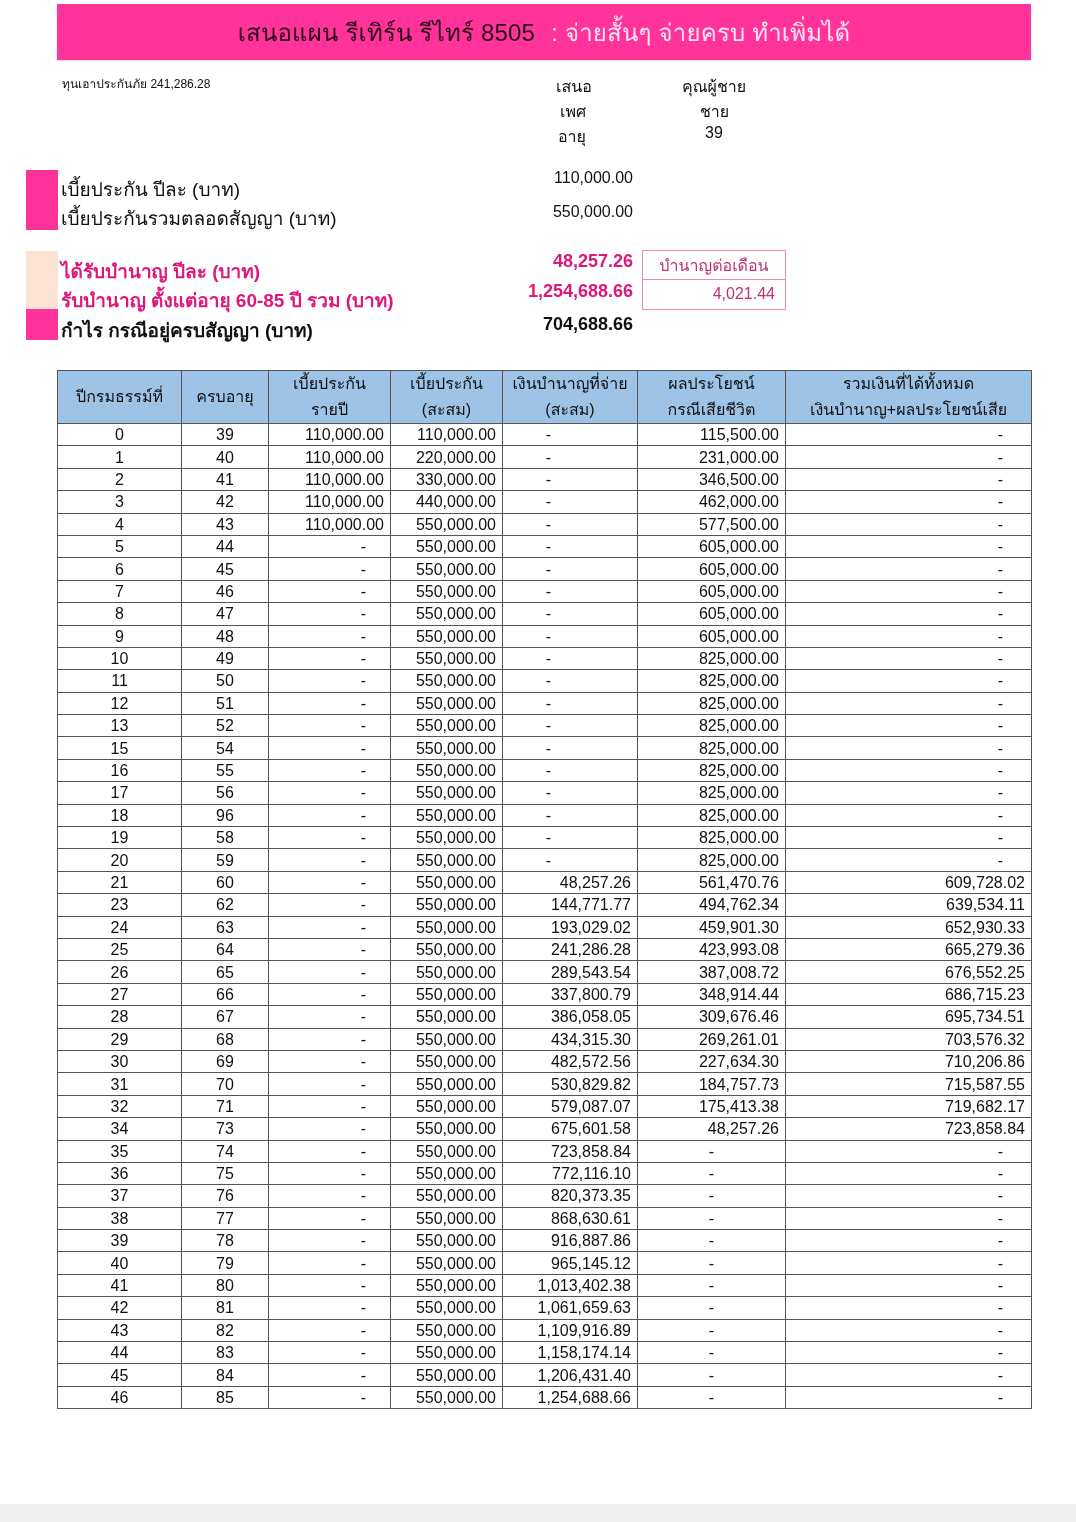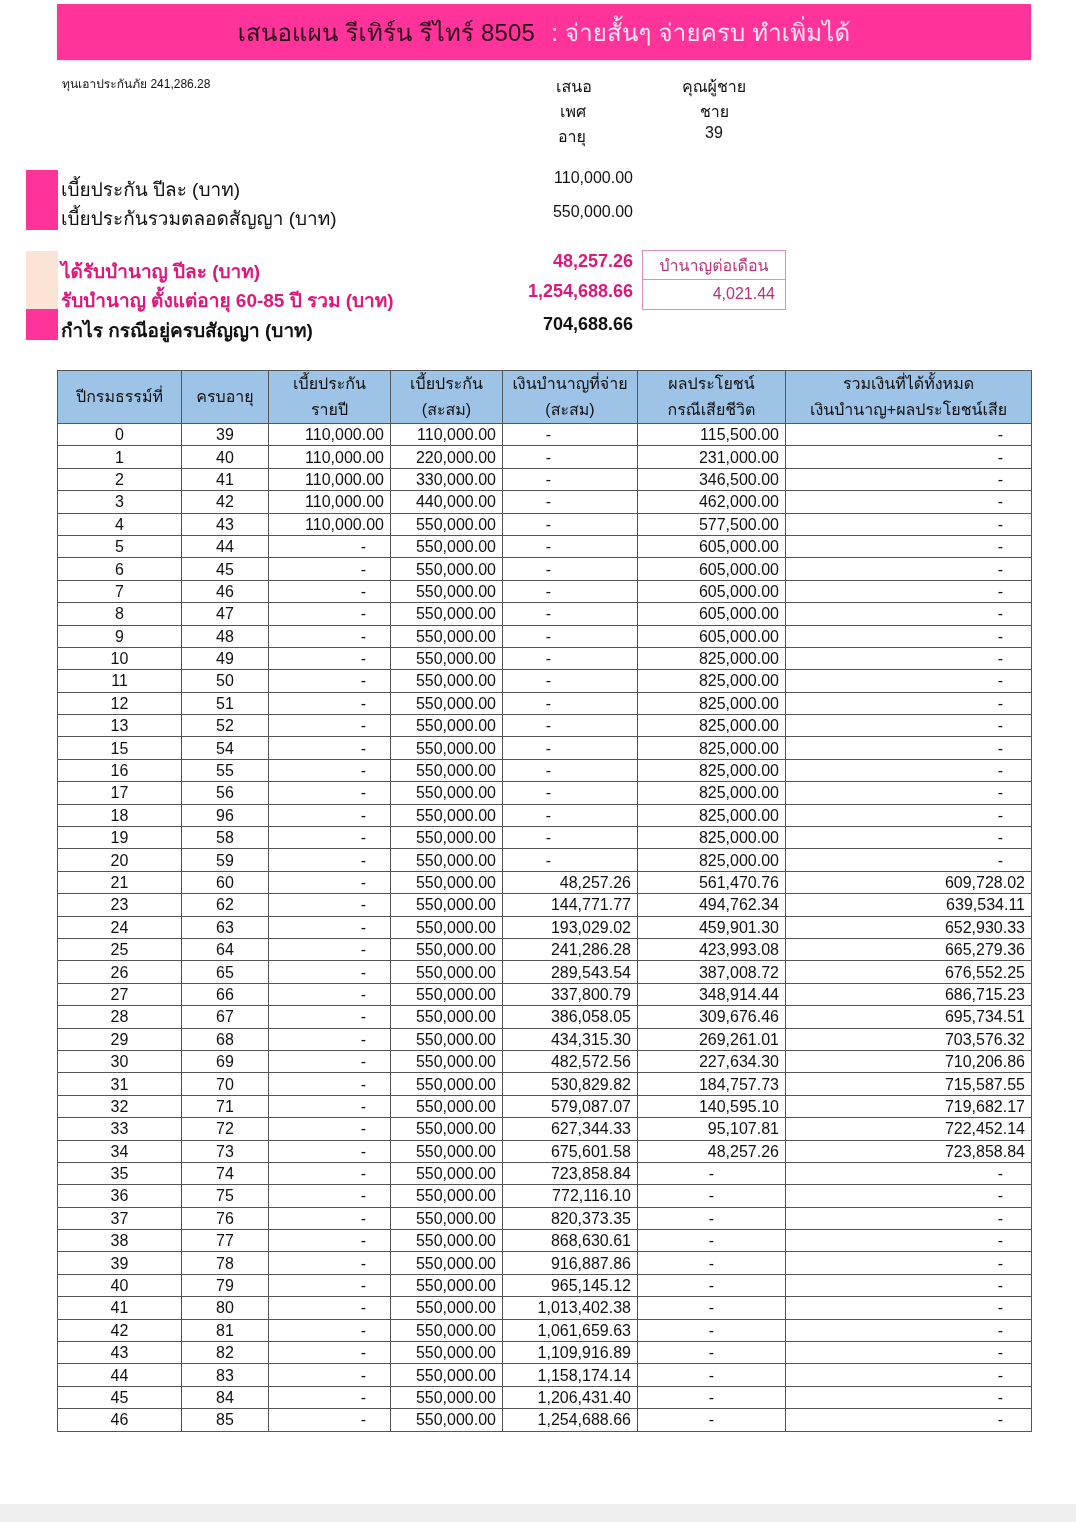--- a/index.html
+++ b/index.html
@@ -361,31 +361,22 @@
         <td class="r">530,829.82</td>
         <td class="r">184,757.73</td>
         <td class="r">715,587.55</td>
       </tr>
       <tr>
         <td class="c">32</td>
         <td class="c">71</td>
         <td class="r" style="padding-right: 24px;">-</td>
         <td class="r">550,000.00</td>
         <td class="r">579,087.07</td>
-        <td class="r">140,595.10</td>
+        <td class="r">175,413.38</td>
         <td class="r">719,682.17</td>
-      </tr>
-      <tr>
-        <td class="c">33</td>
-        <td class="c">72</td>
-        <td class="r" style="padding-right: 24px;">-</td>
-        <td class="r">550,000.00</td>
-        <td class="r">627,344.33</td>
-        <td class="r">95,107.81</td>
-        <td class="r">722,452.14</td>
       </tr>
       <tr>
         <td class="c">34</td>
         <td class="c">73</td>
         <td class="r" style="padding-right: 24px;">-</td>
         <td class="r">550,000.00</td>
         <td class="r">675,601.58</td>
         <td class="r">48,257.26</td>
         <td class="r">723,858.84</td>
       </tr>

